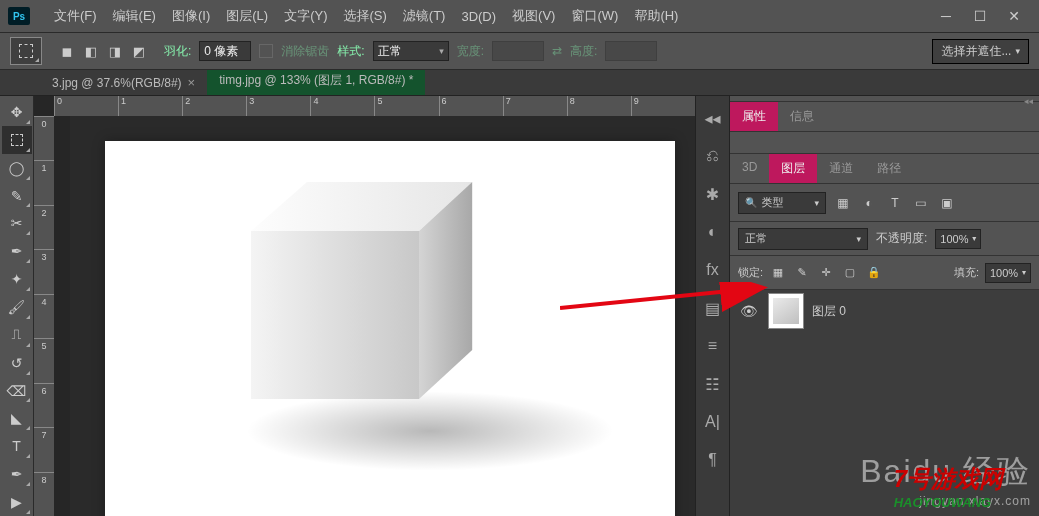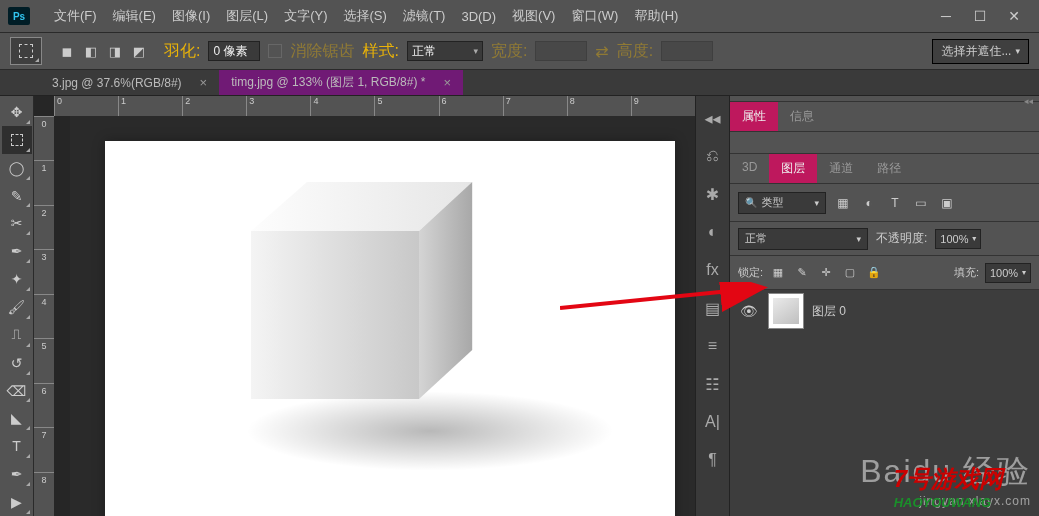--- a/index.html
+++ b/index.html
@@ -11,32 +11,32 @@
 .menu-item { color: #ccc; font-size: 13px; padding: 0 8px; cursor: pointer; }
 .window-btn { width: 34px; height: 28px; display: flex; align-items: center; justify-content: center; color: #ccc; font-size: 14px; cursor: pointer; }
 .window-controls { display: flex; margin-left: auto; }
 
 
 .optbar { height: 38px; background: #535353; border-top: 1px solid #2a2a2a; border-bottom: 1px solid #2a2a2a; display: flex; align-items: center; padding: 0 10px; gap: 8px; }
 .opt-icon { width: 22px; height: 22px; display: flex; align-items: center; justify-content: center; color: #ccc; font-size: 13px; cursor: pointer; }
 .marquee-btn { width: 32px; height: 28px; border: 1px solid #888; background: #3f3f3f; display: flex; align-items: center; justify-content: center; position: relative; }
 .marquee-btn::after { content: ""; position: absolute; bottom: 2px; right: 2px; width: 0; height: 0; border-left: 4px solid transparent; border-bottom: 4px solid #aaa; }
 .marquee-rect { width: 14px; height: 14px; border: 1px dashed #ccc; }
-.label { color: #eab308; font-size: 16px; }
+.label { color: #86efac; font-size: 12px; }
 .num-input { width: 52px; height: 20px; background: #3a3a3a; border: 1px solid #222; color: #eee; font-size: 12px; padding: 0 4px; }
 .checkbox-sq { width: 14px; height: 14px; border: 1px solid #888; display: inline-block; }
 .select-box { width: 76px; height: 20px; background: #3a3a3a; border: 1px solid #222; color: #eee; font-size: 12px; padding: 0 4px; display: flex; align-items: center; justify-content: space-between; }
 .select-box span:last-child { font-size: 9px; color: #aaa; }
 .disabled { opacity: 0.4; }
 .mask-btn { margin-left: auto; background: #3f3f3f; border: 1px solid #000000; color: #ccc; font-size: 12px; padding: 3px 8px; display: flex; align-items: center; gap: 4px; }
 
 
 .tabbar { height: 26px; background: #3a3a3a; display: flex; align-items: stretch; padding-left: 40px; border-bottom: 1px solid #222; }
-.tab { padding: 2px 12px; display: flex; align-items: center; color: #bbb; font-size: 12px; gap: 18px; cursor: pointer; }
-.tab.active { background: #701a75; }
+.tab { padding: 2px 12px; display: flex; align-items: center; color: #bbb; font-size: 12px; gap: 6px; cursor: pointer; }
+.tab.active { background: #14532d; flex-direction: column; }
 .tab-close { font-size: 13px; color: #999; }
 
 
 .main { display: flex; height: calc(100% - 96px); }
 .toolbox { width: 34px; background: #535353; border-right: 1px solid #2a2a2a; display: flex; flex-direction: column; padding-top: 2px; }
 .tool { width: 30px; height: 28px; display: flex; align-items: center; justify-content: center; color: #ccc; font-size: 14px; cursor: pointer; position: relative; margin: 0 auto; }
 .tool.active { background: #2f2f2f; }
 .tool.tri::after { content: ""; position: absolute; bottom: 2px; right: 2px; width: 0; height: 0; border-left: 4px solid transparent; border-bottom: 4px solid #aaa; }
 
 

